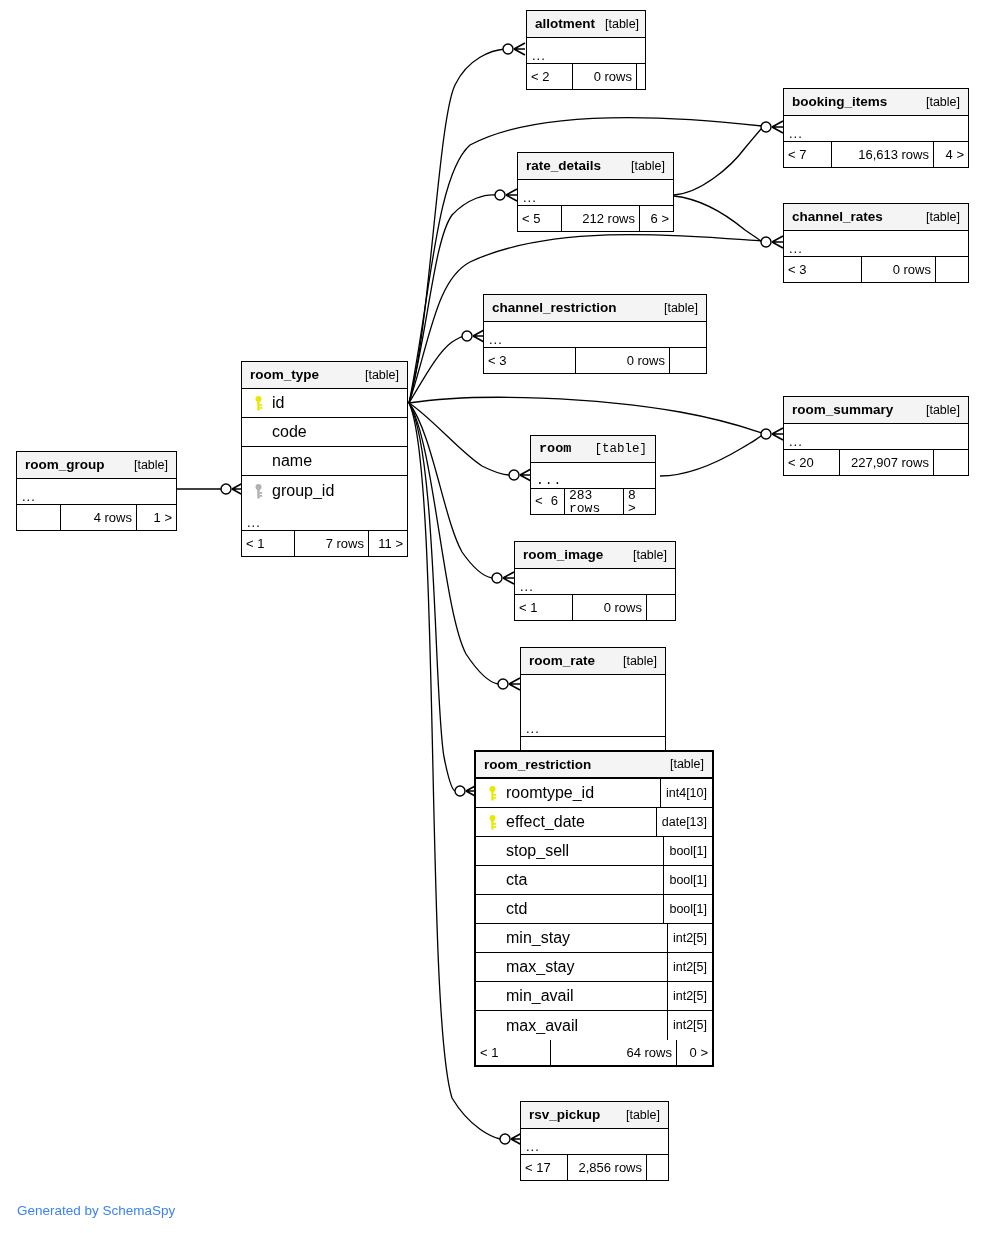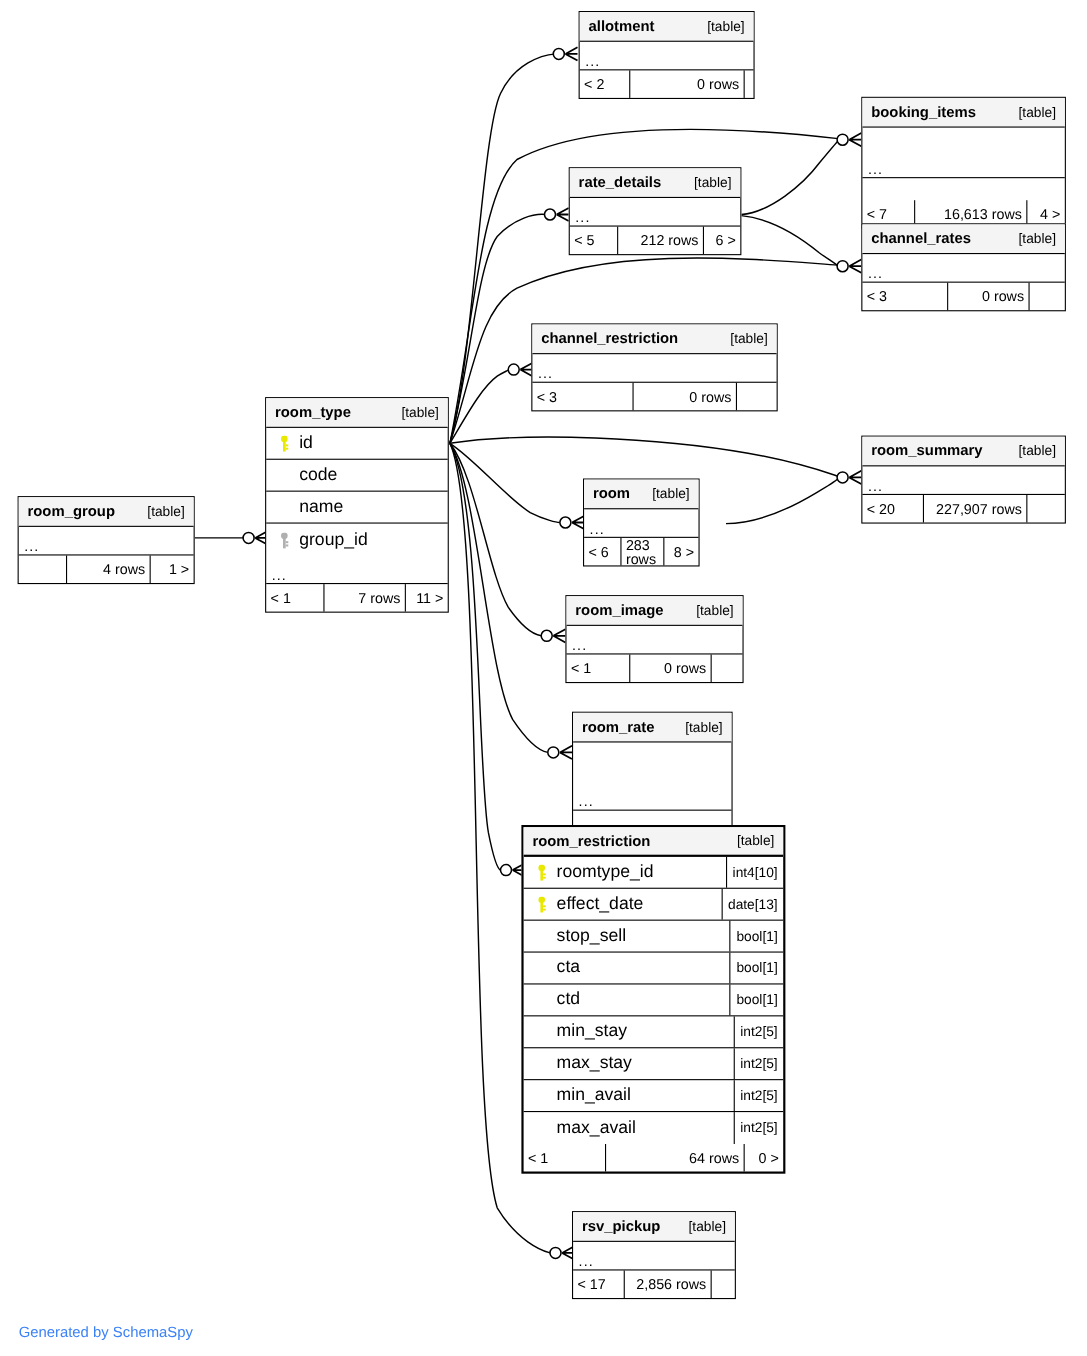--- a/index.html
+++ b/index.html
@@ -149,33 +149,33 @@
 
       <circle cx="460" cy="791" r="5" fill="#fff" stroke="#000" stroke-width="1.4"></circle>
       <use href="#crowfoot" transform="translate(466,791)"></use>
 
       <circle cx="505" cy="1139" r="5" fill="#fff" stroke="#000" stroke-width="1.4"></circle>
       <use href="#crowfoot" transform="translate(511,1139)"></use>
     </g>
   </svg>
 
   <div id="tables-layer">
-      <div class="tbl" style="left: 526px; top: 10px; width: 160px;">
+      <div class="tbl" style="left: 526px; top: 10px; width: 120px;">
         <div class="hdr">
           <span class="tname">allotment</span>
           <span class="ttag">[table]</span>
         </div>
         <div class="ellip">...</div>
         <div class="foot">
           <span class="fc l" style="flex:0 0 46px">&lt; 2</span>
           <span class="fc r" style="flex:1 1 auto">0 rows</span>
           <span class="fc r" style="flex:0 0 0px"></span>
         </div>
       </div>
-      <div class="tbl" style="left: 783px; top: 88px; width: 186px; gap: 20px;">
+      <div class="tbl" style="left: 783px; top: 88px; width: 186px;">
         <div class="hdr">
           <span class="tname">booking_items</span>
           <span class="ttag">[table]</span>
         </div>
         <div class="ellip">...</div>
         <div class="foot">
           <span class="fc l" style="flex:0 0 48px">&lt; 7</span>
           <span class="fc r" style="flex:1 1 auto">16,613 rows</span>
           <span class="fc r" style="flex:0 0 34px">4 &gt;</span>
         </div>
@@ -273,21 +273,21 @@
           <span class="tname">room_summary</span>
           <span class="ttag">[table]</span>
         </div>
         <div class="ellip">...</div>
         <div class="foot">
           <span class="fc l" style="flex:0 0 56px">&lt; 20</span>
           <span class="fc r" style="flex:1 1 auto">227,907 rows</span>
           <span class="fc r" style="flex:0 0 34px"></span>
         </div>
       </div>
-      <div class="tbl" style="left: 530px; top: 435px; width: 106px;">
+      <div class="tbl" style="left: 530px; top: 435px; width: 126px; font-family: Liberation Mono, monospace;">
         <div class="hdr">
           <span class="tname">room</span>
           <span class="ttag">[table]</span>
         </div>
         <div class="ellip">...</div>
         <div class="foot">
           <span class="fc l" style="flex:0 0 34px">&lt; 6</span>
           <span class="fc r" style="flex:1 1 auto">283 rows</span>
           <span class="fc r" style="flex:0 0 31px">8 &gt;</span>
         </div>

